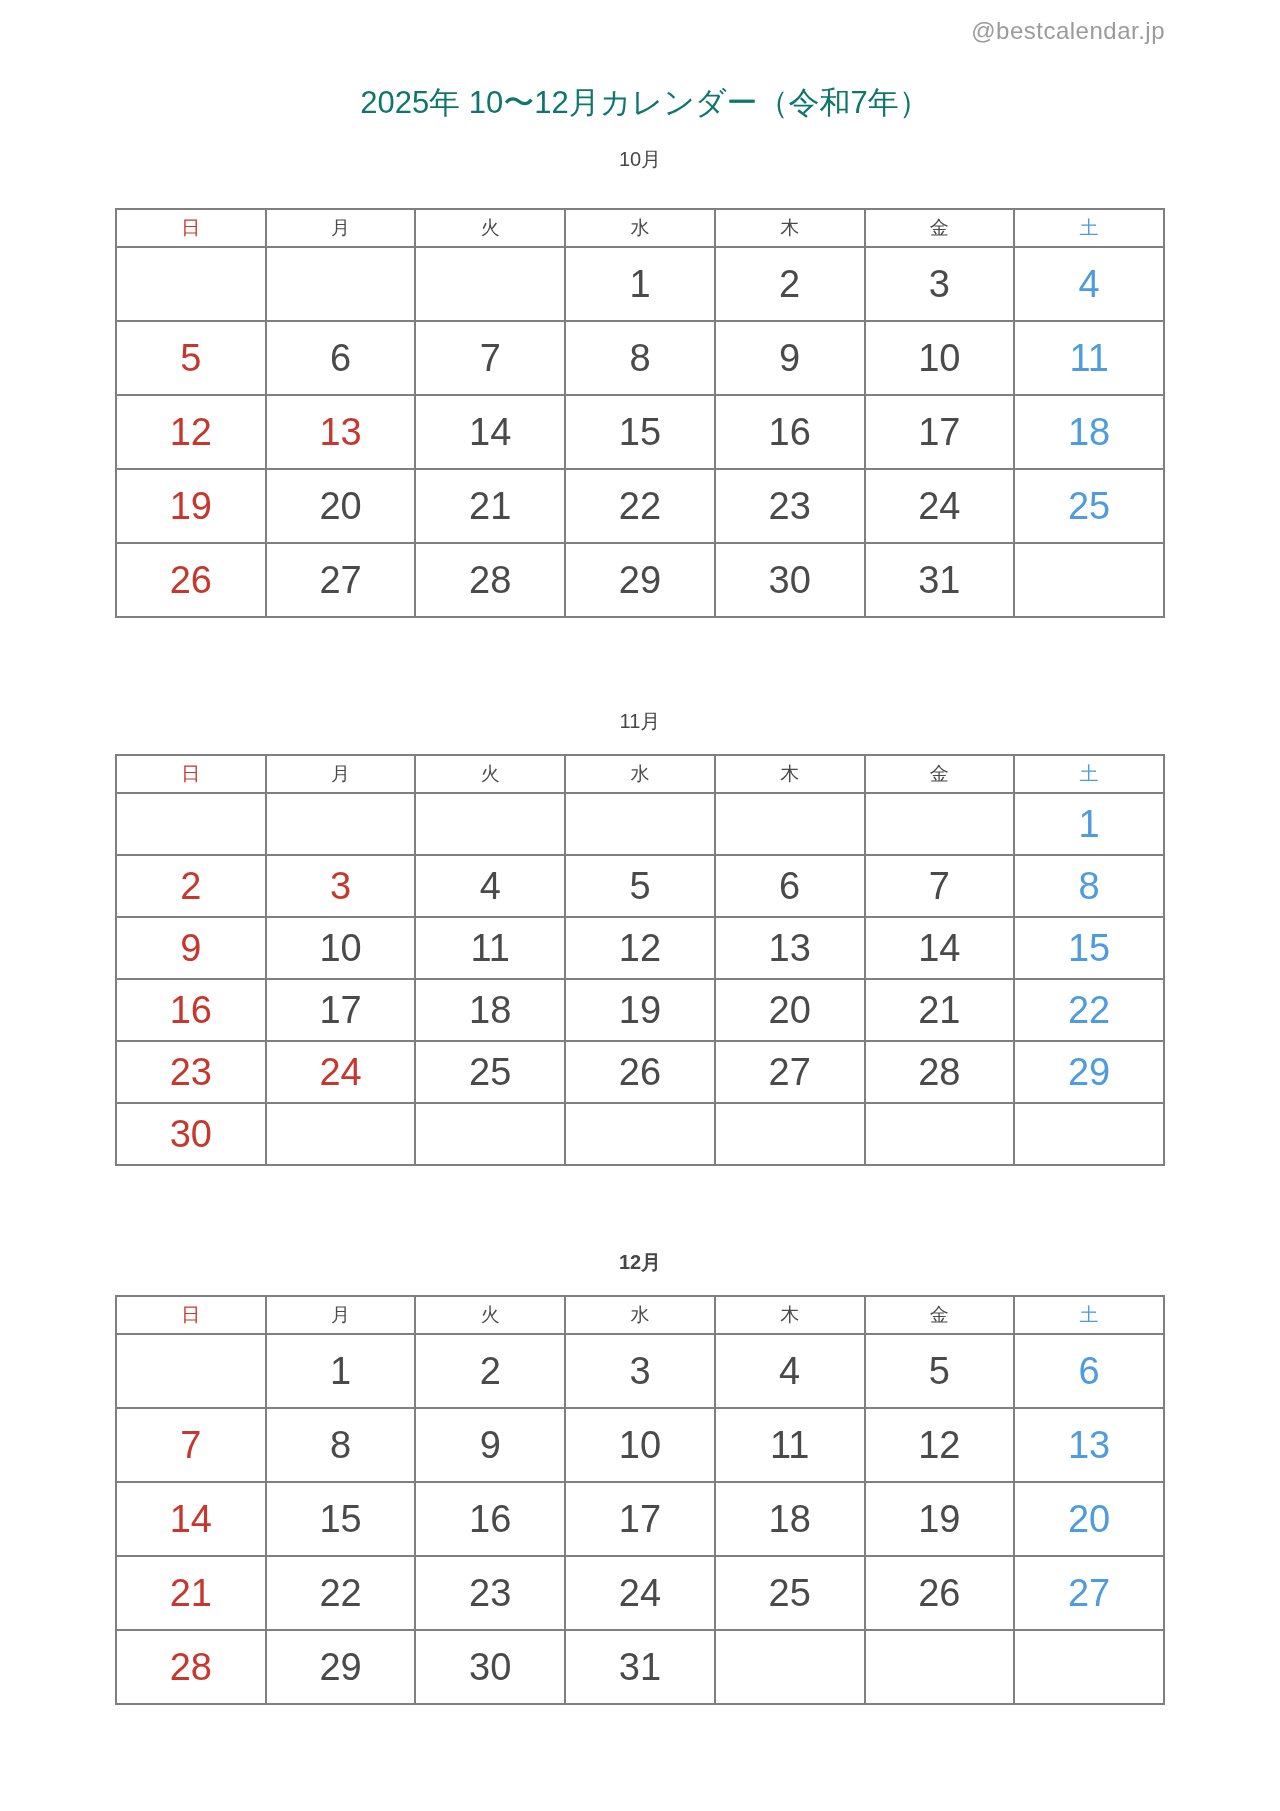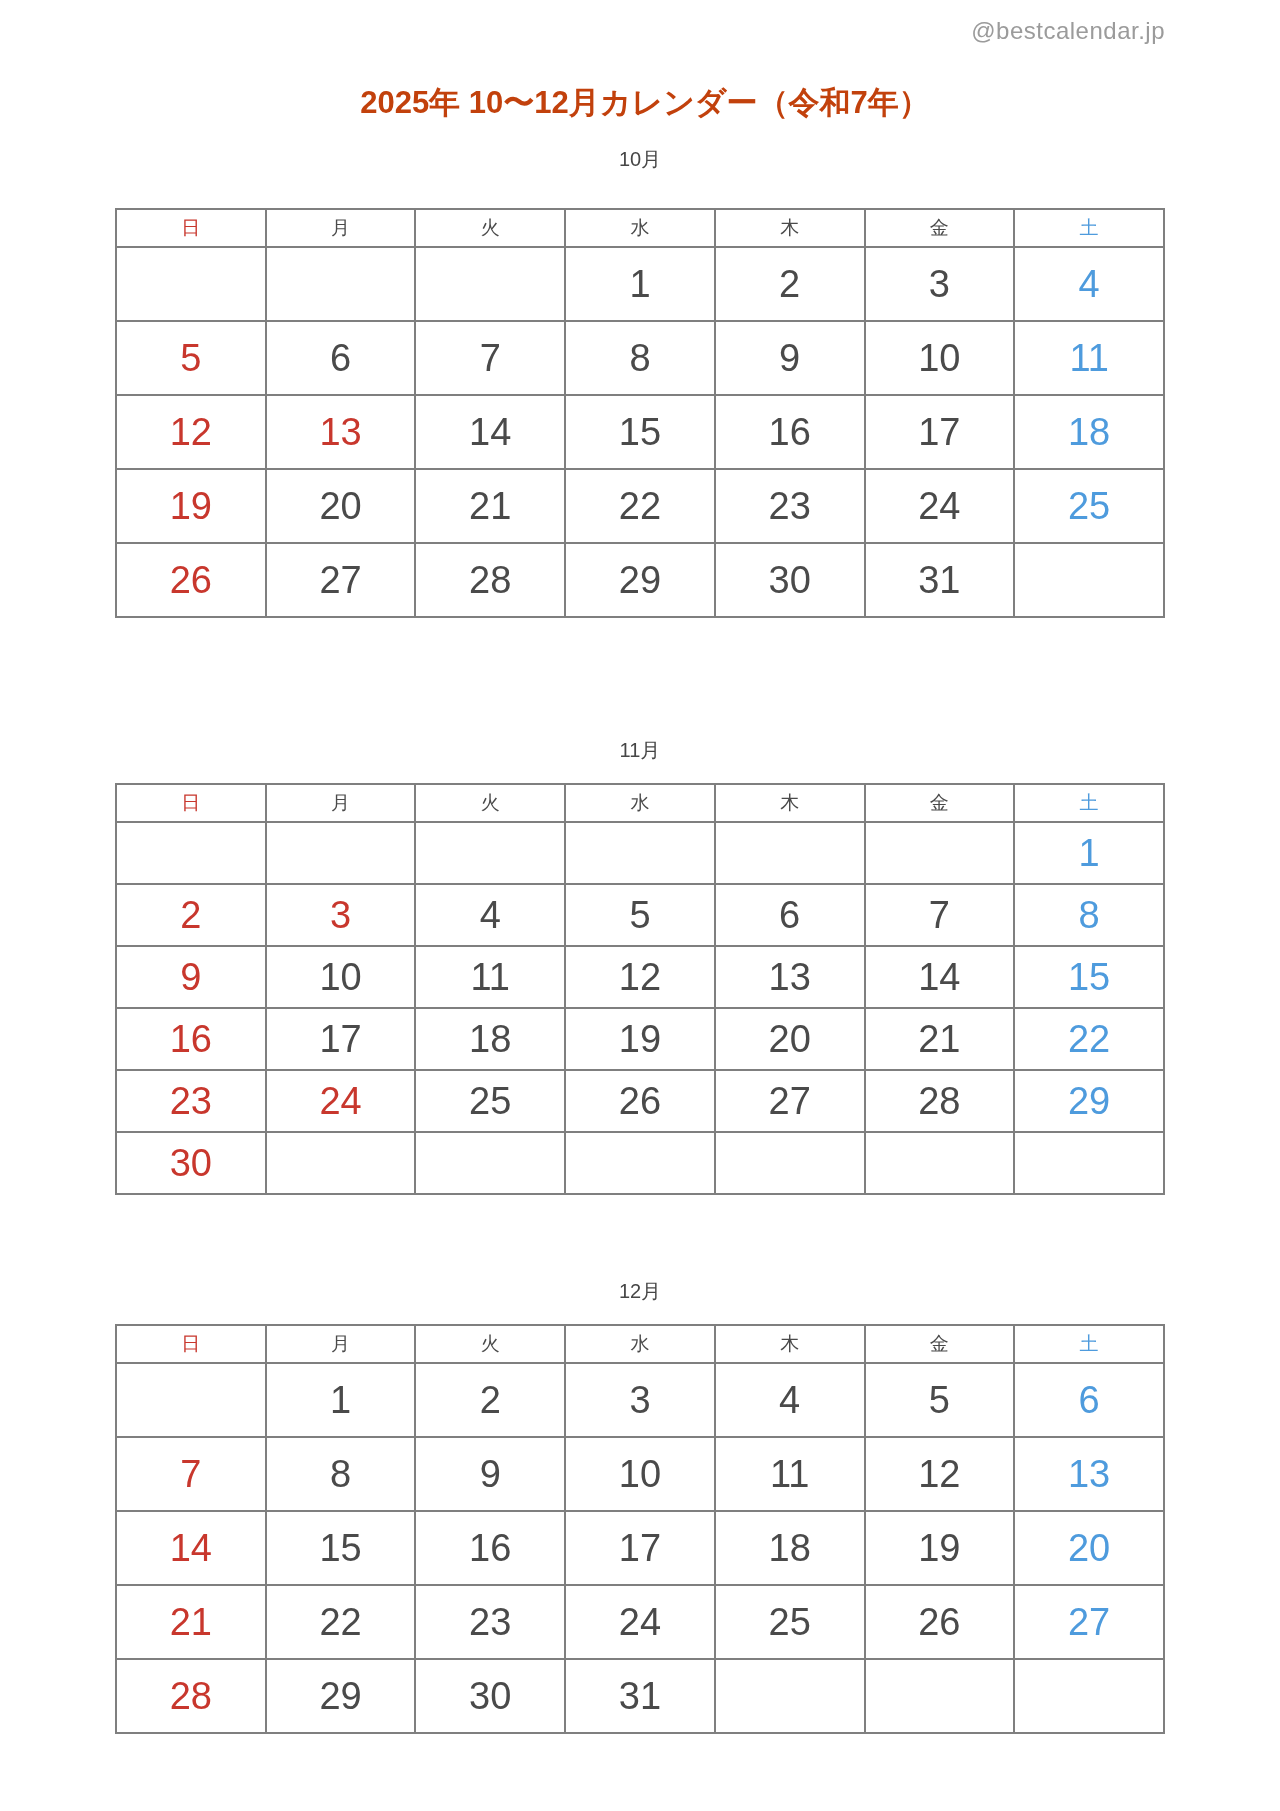--- a/index.html
+++ b/index.html
@@ -18,38 +18,38 @@
     right:52px;
     font-size:24px;
     color:#9b9b9b;
     letter-spacing:0.5px;
   }
   .page-title{
     margin:0;
     padding-top:84px;
     text-align:center;
     font-size:31px;
-    font-weight:700;
-    color:#c2410c;
+    font-weight:400;
+    color:#0f766e;
     line-height:38px;
     padding-left:10px;
   }
   .month-title{
     margin:0;
     text-align:center;
     font-size:20px;
     font-weight:400;
     color:#464646;
     line-height:34px;
   }
   .month-oct .month-title{margin-top:20px;}
   .month-oct table{margin-top:32px;}
-  .month-nov .month-title{margin-top:115px;}
+  .month-nov .month-title{margin-top:86px;}
   .month-nov table{margin-top:16px;}
-  .month-dec .month-title{margin-top:79px;}
+  .month-dec .month-title{margin-top:79px;font-weight:bold;}
   .month-dec table{margin-top:16px;}
 
   table.cal{
     border-collapse:collapse;
     table-layout:fixed;
     width:1050px;
     margin-left:auto;
     margin-right:auto;
   }
   table.cal th, table.cal td{

